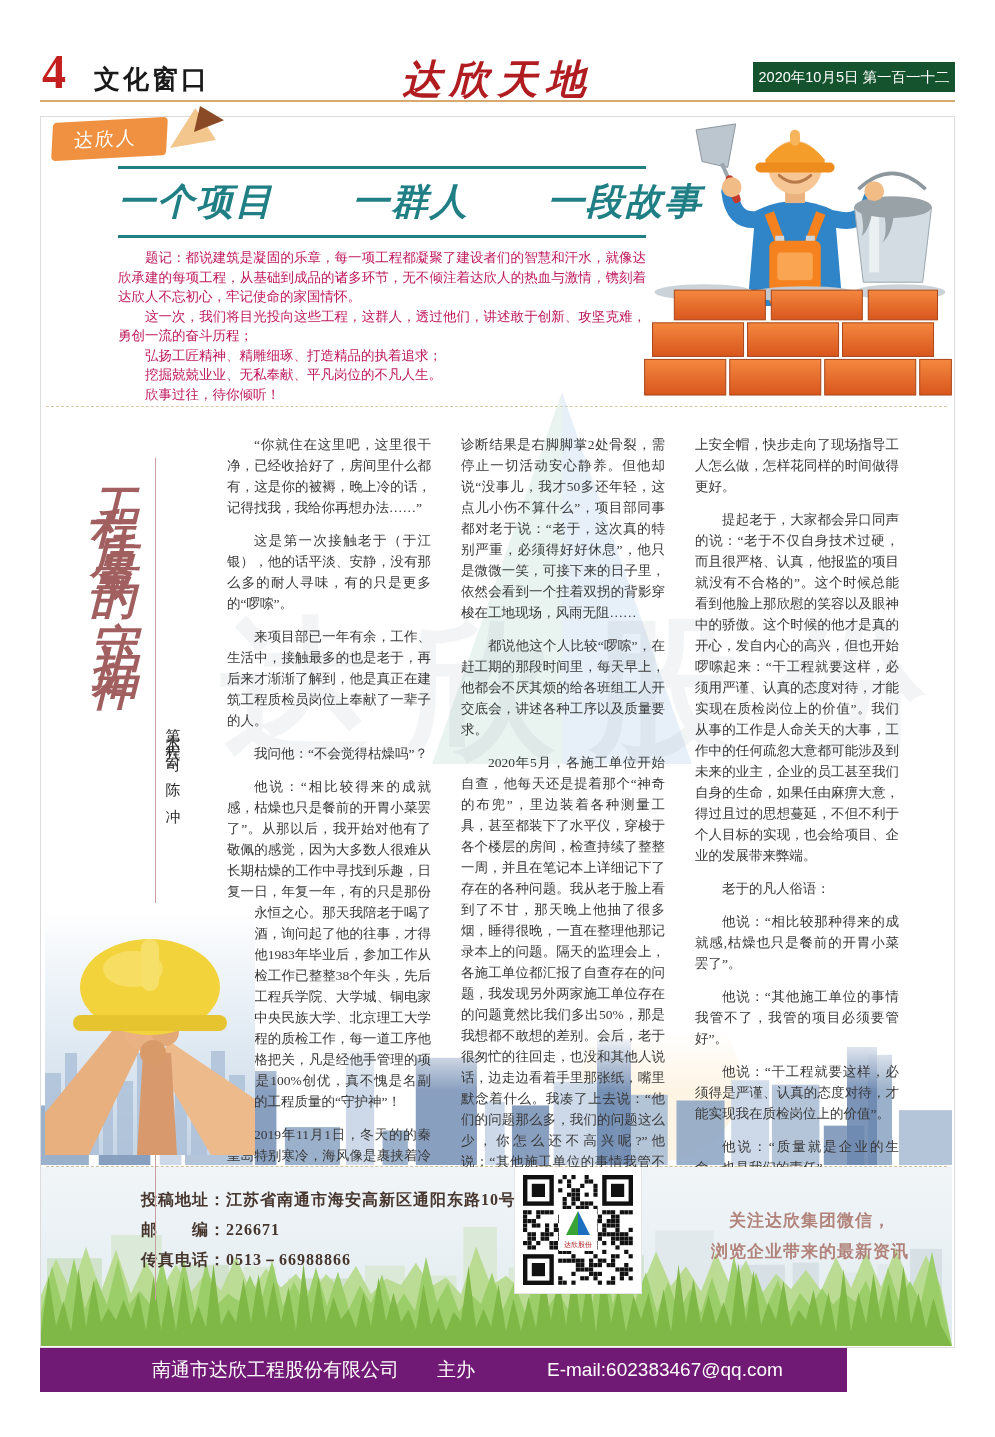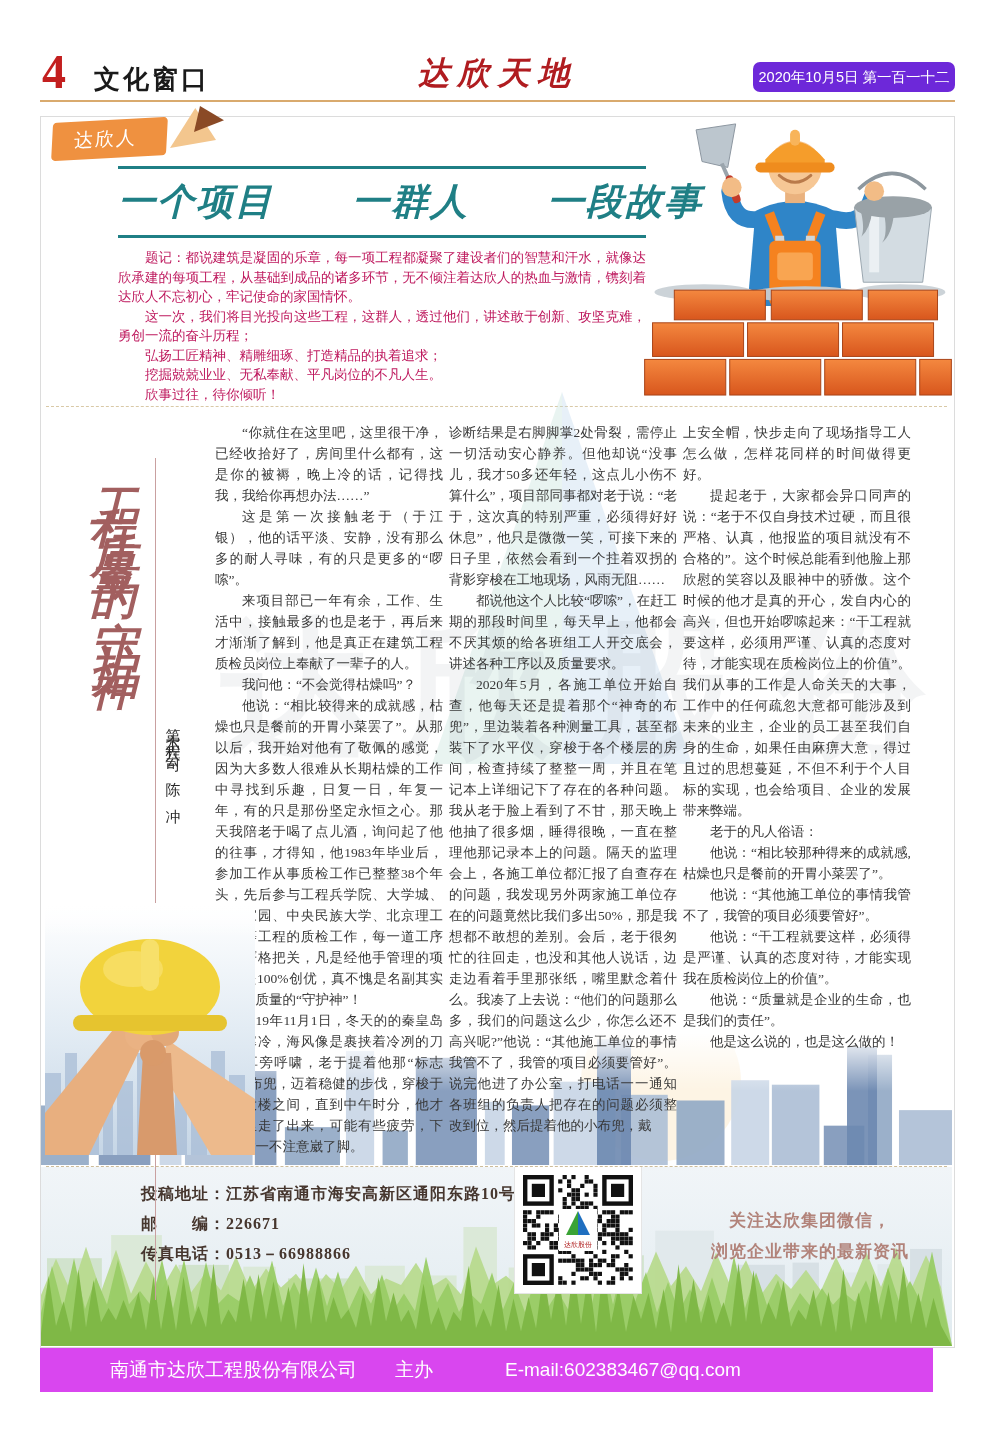--- a/index.html
+++ b/index.html
@@ -5,23 +5,23 @@
   html,body{margin:0;padding:0;}
   body{
     width:995px;height:1437px;overflow:hidden;position:relative;
     background:#ffffff;
     font-family:"Liberation Serif","DejaVu Serif",serif;
   }
   
   .pagenum{position:absolute;left:42px;top:48px;font-size:48px;font-weight:bold;color:#c31f1f;line-height:1;}
   .section{position:absolute;left:94px;top:62px;font-size:26px;font-weight:bold;color:#1a1a1a;letter-spacing:3px;}
   .masthead{position:absolute;left:0;right:0;top:52px;text-align:center;
-    font-size:32px;font-weight:bold;font-style:italic;color:#b01c20;letter-spacing:8px;}
-  .issuebox{position:absolute;left:753px;top:62px;width:202px;height:30px;background:#6d28d9;
-    color:#fff;font-family:"Liberation Sans",sans-serif;font-size:14.5px;text-align:center;line-height:30px;border-radius:7px;}
+    font-size:40px;font-weight:bold;font-style:italic;color:#b01c20;letter-spacing:8px;}
+  .issuebox{position:absolute;left:753px;top:62px;width:202px;height:30px;background:#14532d;
+    color:#fff;font-family:"Liberation Sans",sans-serif;font-size:14.5px;text-align:center;line-height:30px;}
   .header-rule{position:absolute;left:40px;top:100px;width:915px;height:2px;background:#d9aa6e;}
   
   .frame{position:absolute;left:40px;top:116px;width:913px;height:1230px;border:1px solid #dcdcdc;background:#fff;}
   
   .ribbon{position:absolute;left:52px;top:120px;z-index:6;}
   .ribbon-band{display:inline-block;background:#ef9140;color:#fff;font-family:"Liberation Sans",sans-serif;
     font-size:19px;padding:6px 30px 6px 22px;border-radius:4px;transform:rotate(-3deg) skewX(-6deg);letter-spacing:2px;}
   .ribbon-fold1{position:absolute;left:118px;top:-12px;width:46px;height:40px;background:#f3c68e;
     clip-path:polygon(0 100%,55% 0,100% 80%);}
   .ribbon-fold2{position:absolute;left:142px;top:-14px;width:30px;height:26px;background:#8a4a26;
@@ -46,39 +46,39 @@
   .vhead{position:absolute;left:86px;top:452px;z-index:3;writing-mode:vertical-rl;
     font-size:45px;font-weight:bold;color:#a25f5f;letter-spacing:22px;line-height:1.2;font-style:italic;}
   .vrule{position:absolute;left:155px;top:458px;width:1px;height:842px;background:#c9a0a0;z-index:3;}
   .vbyline{position:absolute;left:162px;top:716px;z-index:3;writing-mode:vertical-rl;
     font-size:15px;color:#2a2a2a;letter-spacing:6px;line-height:1.4;}
   .vbyline .sp{display:inline-block;height:18px;}
   
   .col{position:absolute;top:422px;width:228px;z-index:2;font-size:13.5px;line-height:21px;
     color:#383838;text-align:justify;}
   .col1{left:215px;} .col2{left:449px;} .col3{left:683px;}
-  .cp{margin:0;text-indent:2em;}
+  .cp{margin:12px;text-indent:2em;}
   .noind{text-indent:0;}
   
   .photo-hands{position:absolute;left:45px;top:903px;width:210px;height:252px;z-index:4;}
   .skyline{position:absolute;left:41px;top:1033px;width:911px;height:132px;z-index:1;}
   
   .footer-area{position:absolute;left:41px;top:1167px;width:911px;height:179px;z-index:2;overflow:hidden;}
   .footer-bg{position:absolute;left:0;top:0;width:911px;height:179px;}
-  .contact{position:absolute;left:100px;top:12px;z-index:3;}
+  .contact{position:absolute;left:100px;top:18px;z-index:3;}
   .contact .cl{font-size:16px;line-height:30px;color:#46362e;font-weight:bold;letter-spacing:1px;}
   .qr{position:absolute;left:474px;top:0px;width:126px;height:126px;background:#fff;z-index:3;
     box-shadow:0 0 0 1px #e5e5e5;padding:8px;box-sizing:border-box;}
   .qr-logo{position:absolute;left:44px;top:42px;width:38px;height:42px;background:#fff;text-align:center;z-index:4;}
   .qr-logo .cap{font-size:7px;color:#b02020;line-height:8px;letter-spacing:0;}
   .wechat{position:absolute;left:624px;top:38px;width:290px;text-align:center;z-index:3;
     font-size:17px;line-height:31px;color:#b2837a;font-weight:bold;letter-spacing:1px;}
   
-  .bar{position:absolute;left:40px;top:1348px;width:893px;height:44px;background:#d946ef;z-index:5;
-    display:flex;align-items:center;color:#fff;font-family:"Liberation Sans",sans-serif;font-size:19px;}
+  .bar{position:absolute;left:40px;top:1348px;width:765px;height:44px;background:#701a75;z-index:5;
+    display:flex;align-items:center;color:#fff;font-family:"Liberation Sans",sans-serif;font-size:19px;padding-left:42px;}
   .bar .b-org{margin-left:70px;}
   .bar .b-role{margin-left:38px;}
   .bar .b-web{margin-left:62px;}
   .bar .b-mail{margin-left:72px;}
 </style>
 </head>
 <body>
 
 <div class="pagenum">4</div>
 <div class="section">文化窗口</div>

